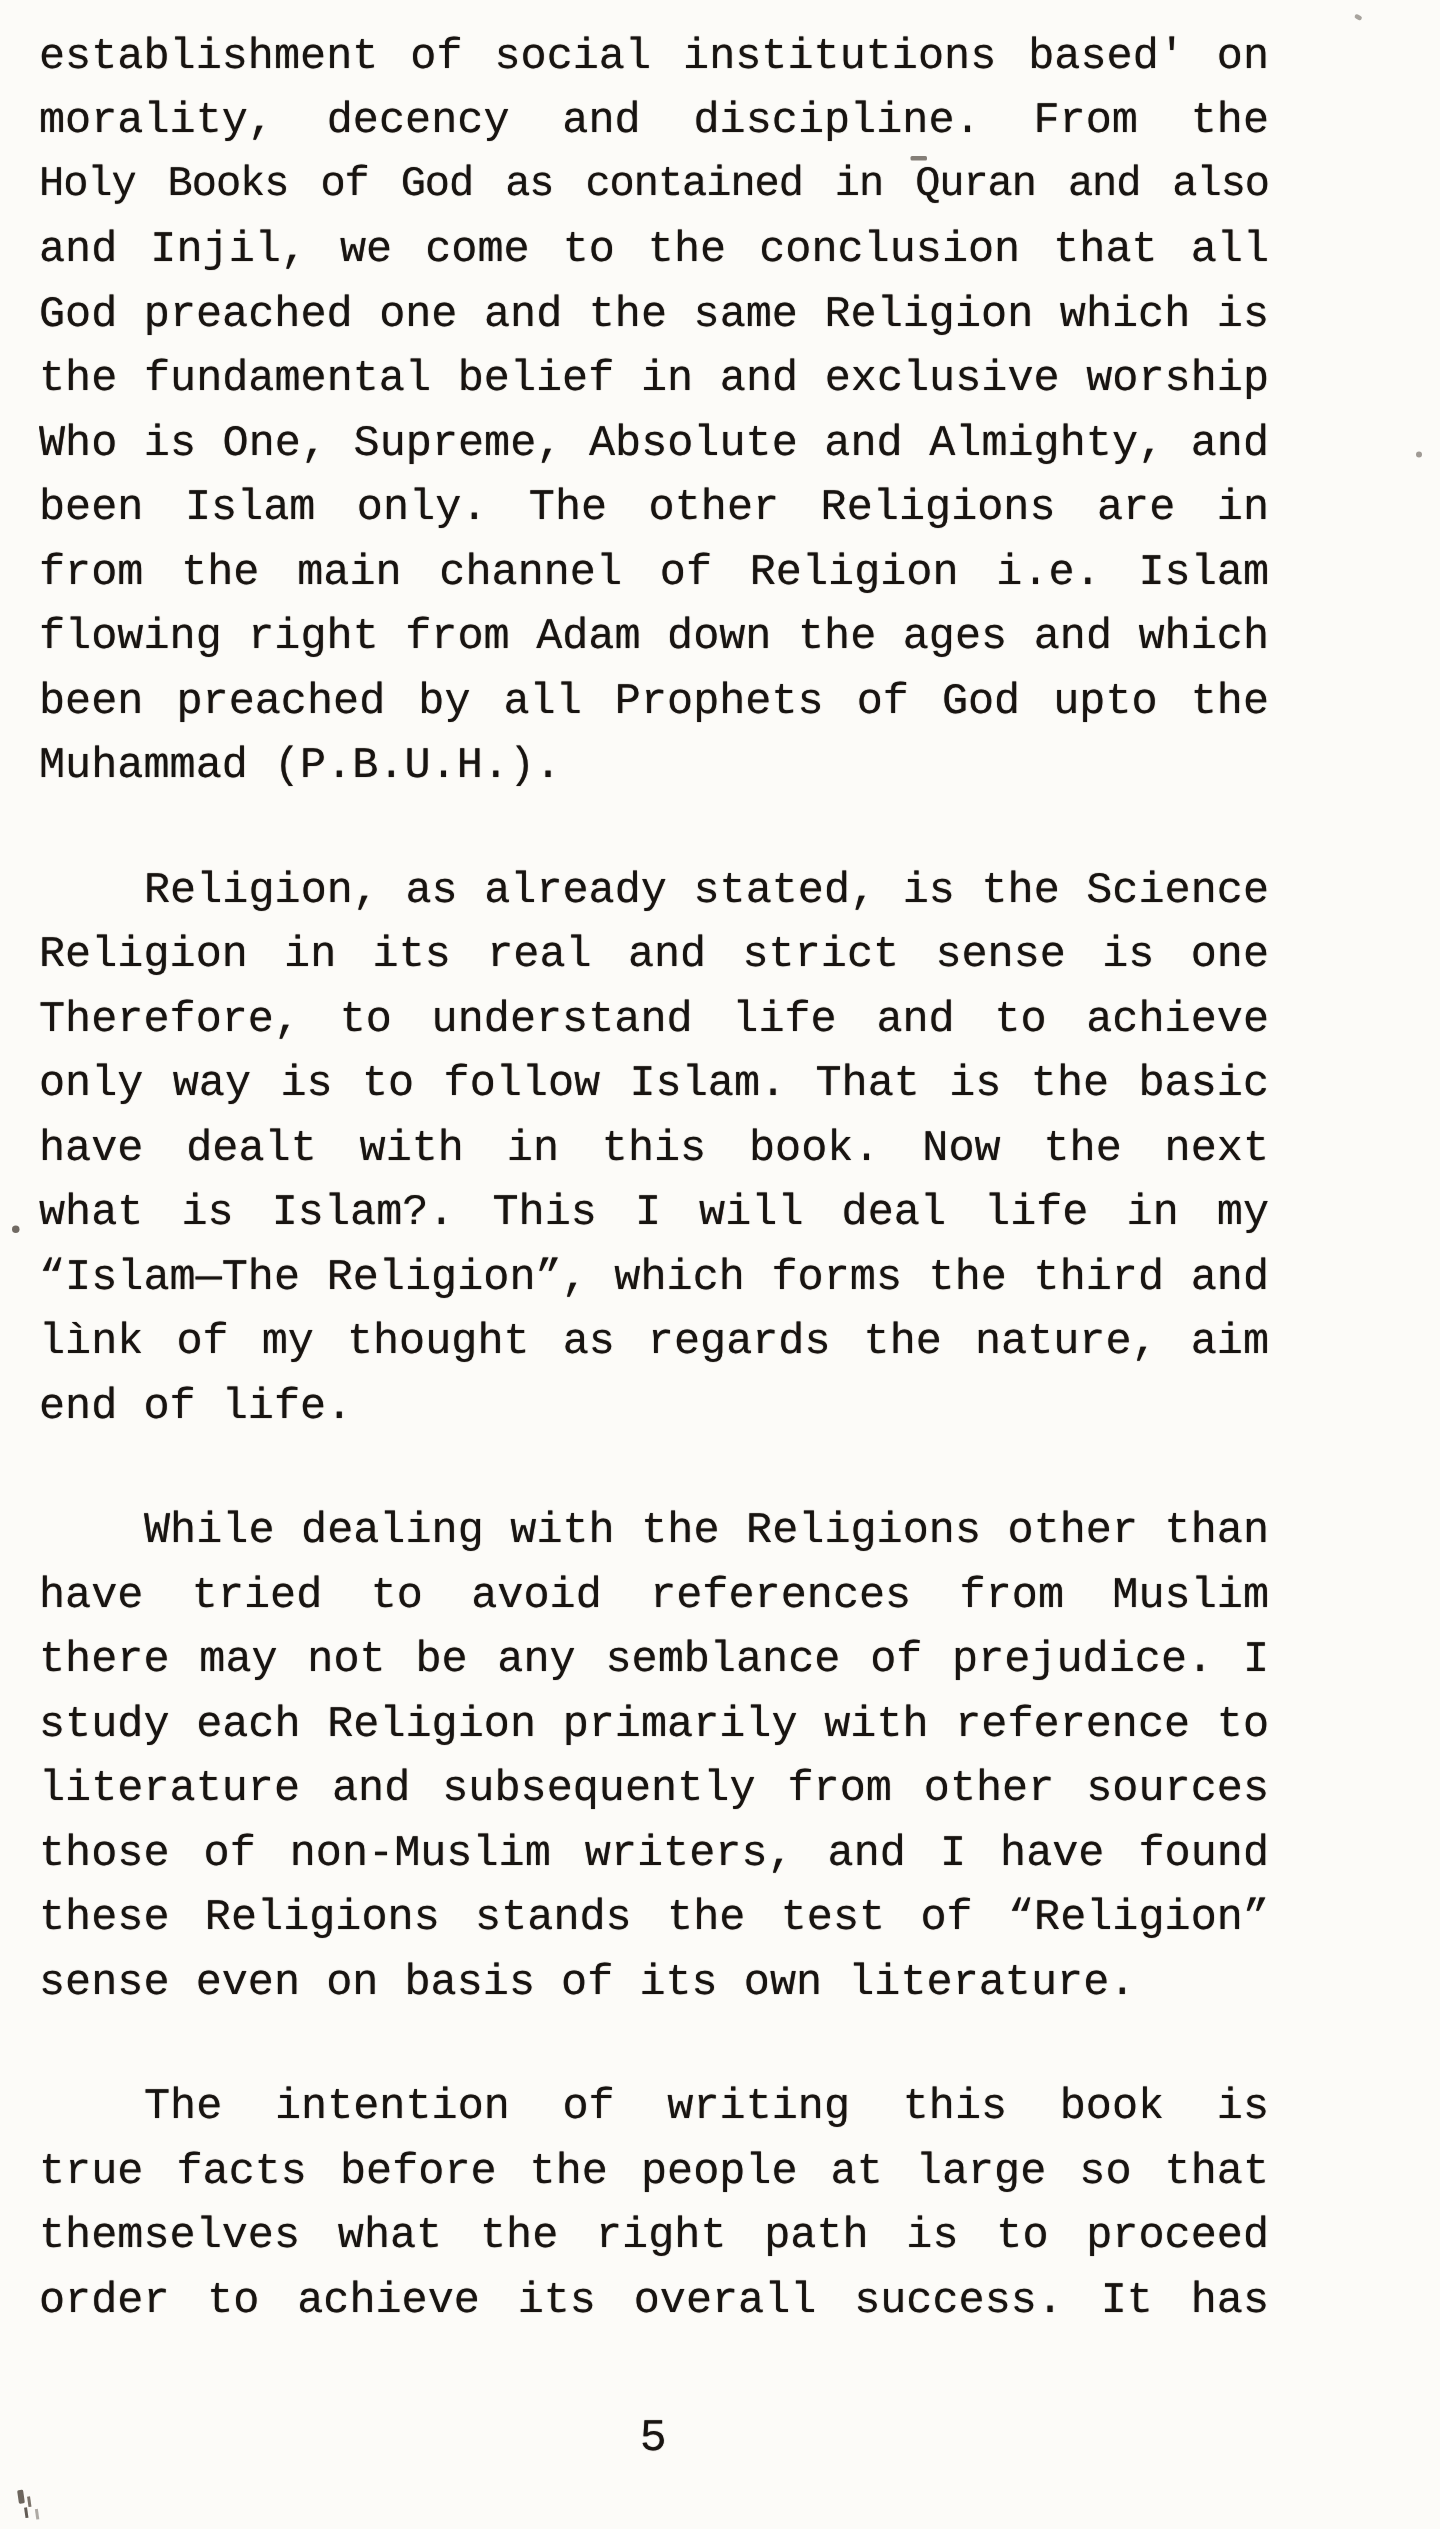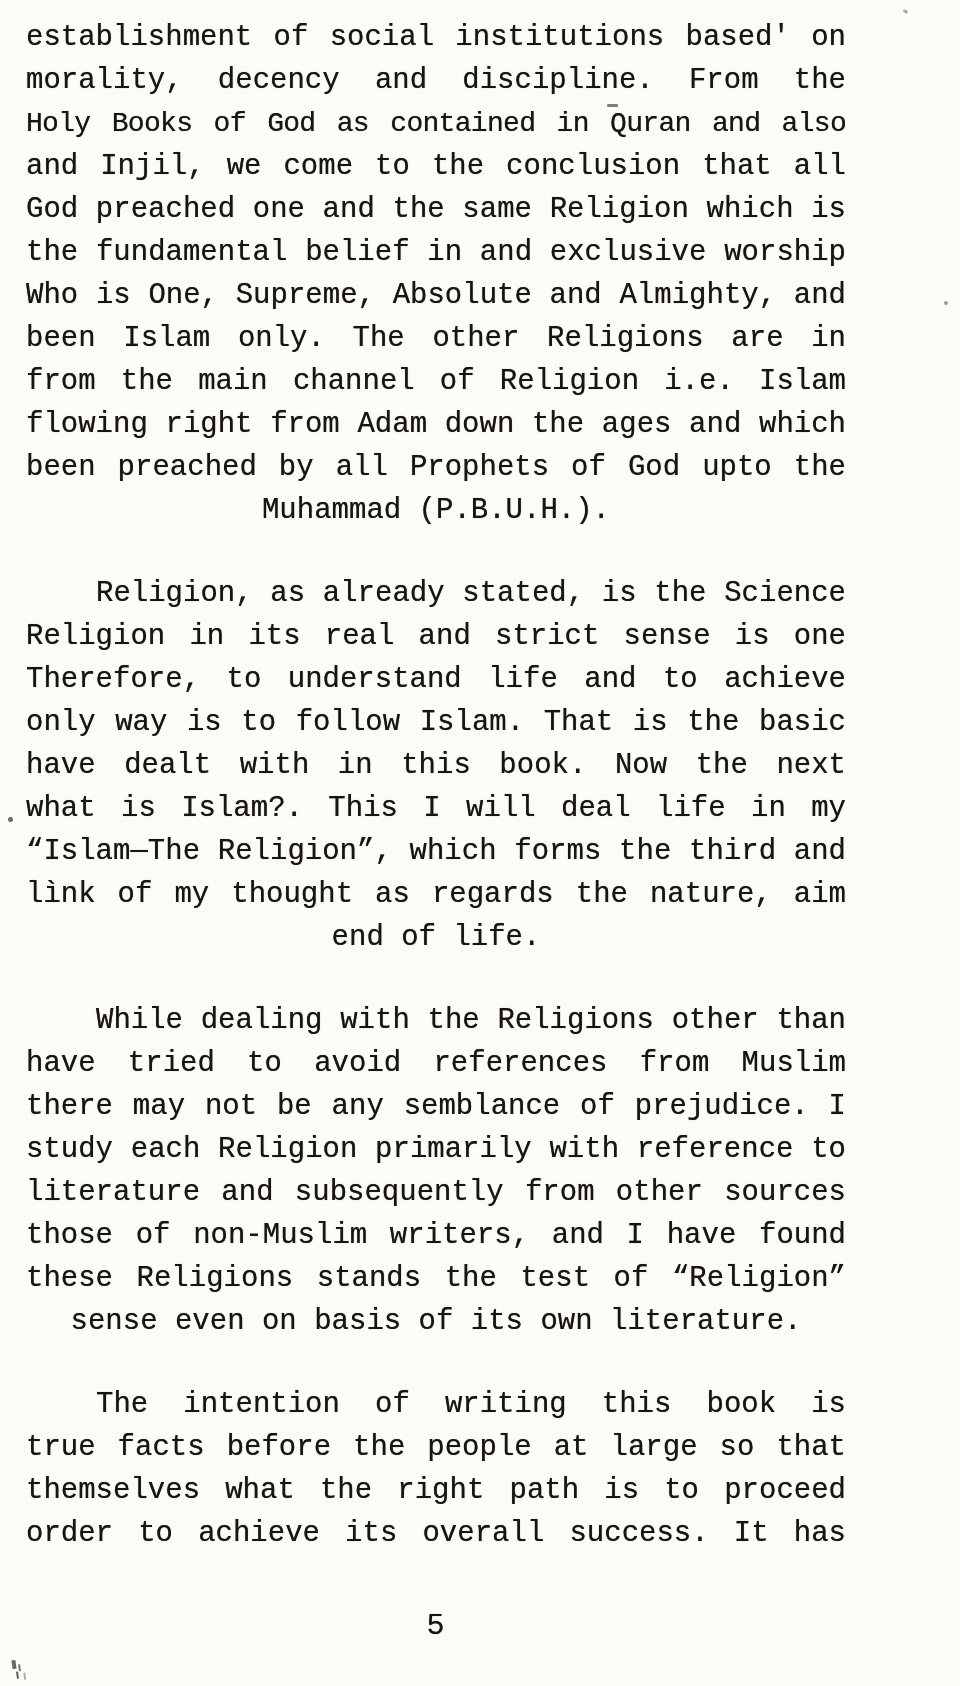--- a/index.html
+++ b/index.html
@@ -24,21 +24,21 @@
   .para { margin: 0; }
   .para + .para { margin-top: 40px; }
   .line {
     text-align: justify;
     text-align-last: justify;
     white-space: normal;
     overflow: hidden;
     height: 43px;
   }
   .line.end {
-    text-align: center;
+    text-align: left;
     text-align-last: auto;
   }
   .line.indent { padding-left: 70px; }
   .line.tight { letter-spacing: -0.7px; font-size: 28px; }
   .folio {
     margin-top: 50px;
     text-align: center;
     font-size: 30px;
     letter-spacing: 1px;
   }

